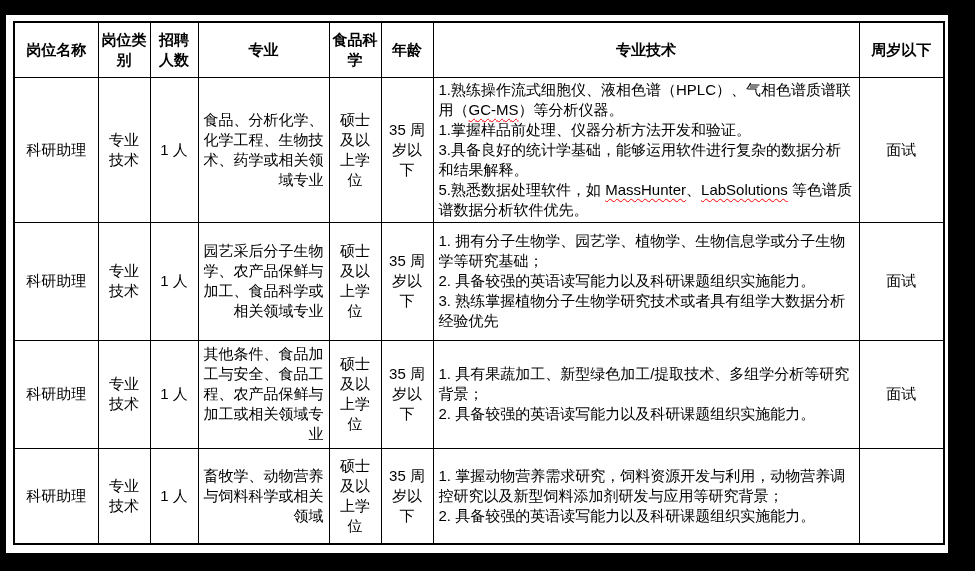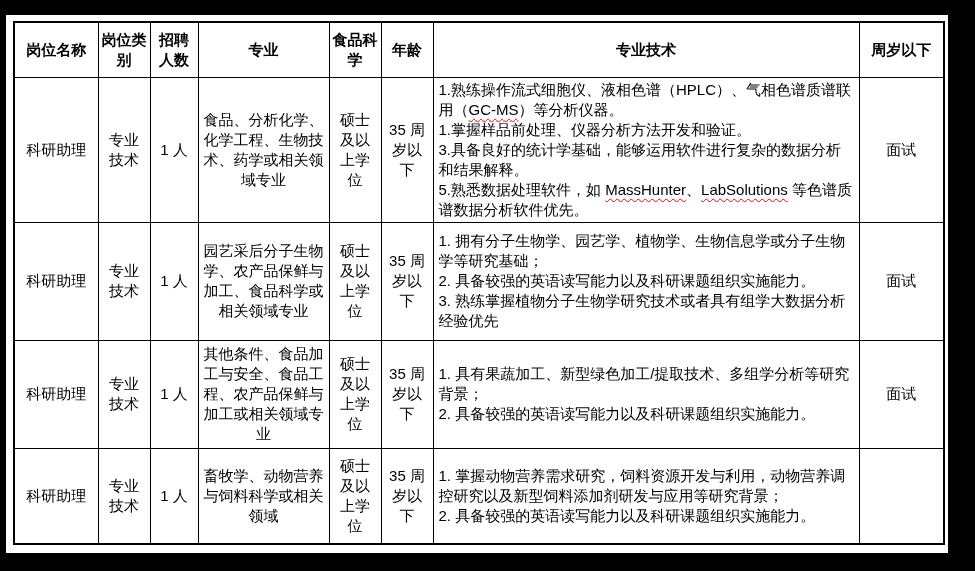--- a/index.html
+++ b/index.html
@@ -48,21 +48,21 @@
     padding: 2px 3px;
     line-height: 20px;
   }
   table.recruit td {
     font-size: 15px;
     vertical-align: middle;
     line-height: 20px;
     padding: 2px 5px;
   }
   td.center { text-align: center; }
-  td.left   { text-align: center; }
+  td.left   { text-align: right; }
   td.cond   { text-align: left; line-height: 19px; padding: 2px 6px; }
   .cond-item { margin: 0; }
   .squiggle {
     text-decoration-line: underline;
     text-decoration-style: wavy;
     text-decoration-color: #ff0000;
     text-decoration-thickness: 1px;
     text-underline-offset: 3px;
   }
   tr.hdr    { height: 55px; }

